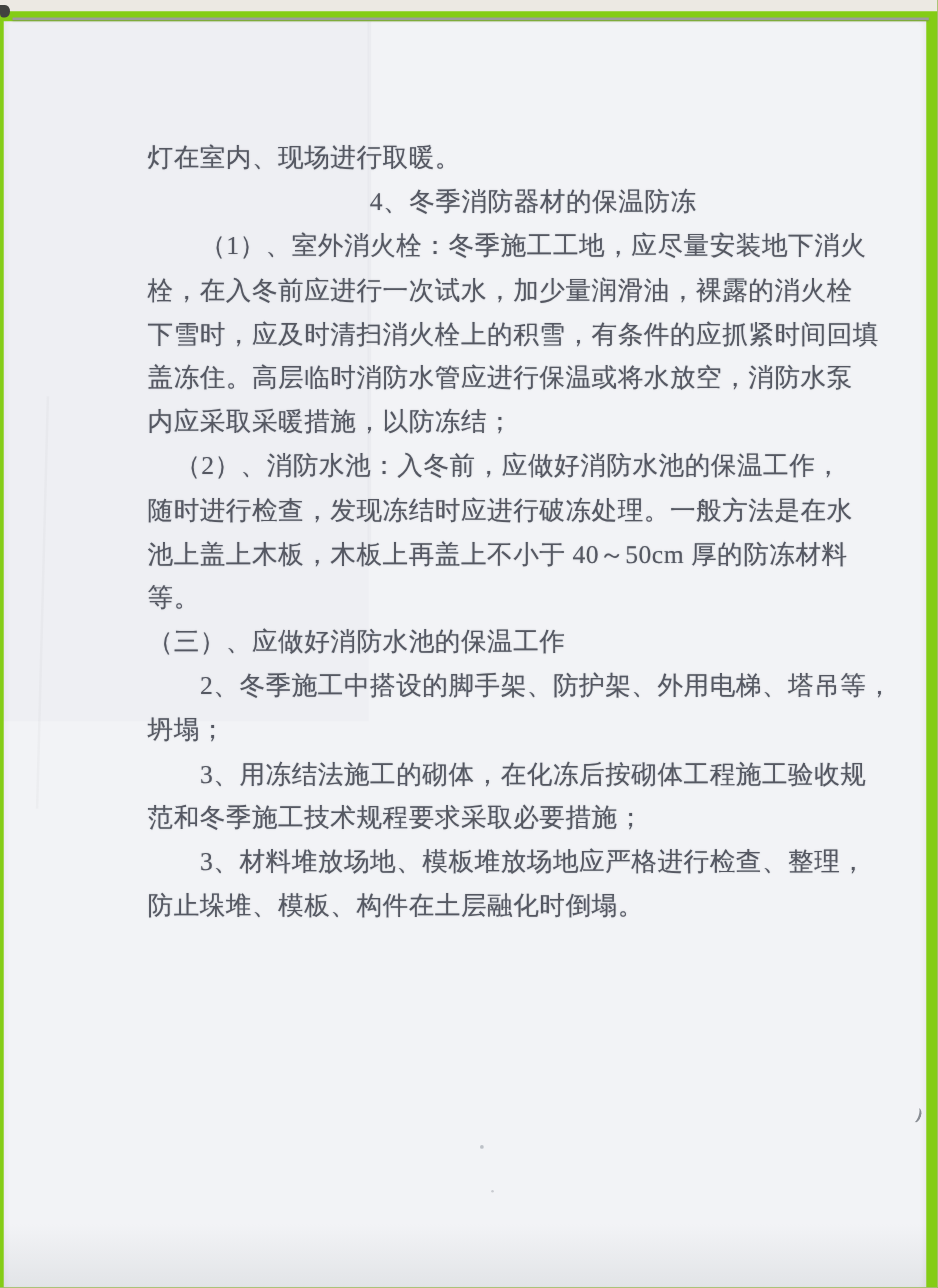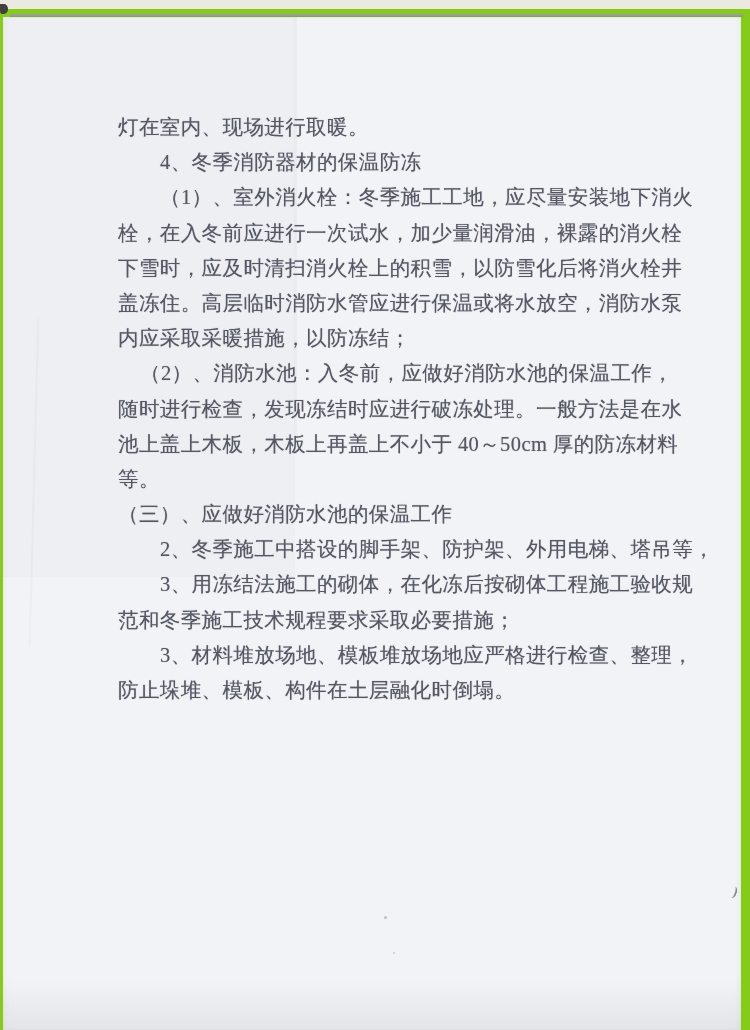--- a/index.html
+++ b/index.html
@@ -102,21 +102,21 @@
     left: 118px; top: 110px;
     width: 575px;
     color: #555862;
     font-size: 20.5px;
     letter-spacing: .4px;
     line-height: 35.2px;
     text-shadow: 0 0 1px rgba(90,95,110,.55);
     white-space: nowrap;
   }
   .ln { height: 35.2px; }
-  .ind { padding-left: 42px; }   
+  .ind { padding-left: 42px; text-align: center; }   
   .ind-s { padding-left: 22px; } 
 </style>
 </head>
 <body>
 
 <div class="screen">
 
   <div class="top-light"></div>
   <div class="corner-speck"></div>
 
@@ -126,29 +126,30 @@
     <div class="crease-v2"></div>
   </div>
 
   <div class="edge-line"></div>
 
   <div class="textblock">
     <div class="ln">灯在室内、现场进行取暖。</div>
     <div class="ln ind">4、冬季消防器材的保温防冻</div>
     <div class="ln ind">（1）、室外消火栓：冬季施工工地，应尽量安装地下消火</div>
     <div class="ln">栓，在入冬前应进行一次试水，加少量润滑油，裸露的消火栓</div>
-    <div class="ln">下雪时，应及时清扫消火栓上的积雪，以防雪化后将消火栓井</div>
+    <div class="ln">下雪时，应及时清扫消火栓上的积雪，有条件的应抓紧时间回填</div>
     <div class="ln">盖冻住。高层临时消防水管应进行保温或将水放空，消防水泵</div>
     <div class="ln">内应采取采暖措施，以防冻结；</div>
     <div class="ln ind-s">（2）、消防水池：入冬前，应做好消防水池的保温工作，</div>
     <div class="ln">随时进行检查，发现冻结时应进行破冻处理。一般方法是在水</div>
     <div class="ln">池上盖上木板，木板上再盖上不小于 40～50cm 厚的防冻材料</div>
     <div class="ln">等。</div>
     <div class="ln">（三）、应做好消防水池的保温工作</div>
     <div class="ln ind">2、冬季施工中搭设的脚手架、防护架、外用电梯、塔吊等，</div>
+    <div class="ln">坍塌；</div>
     <div class="ln ind">3、用冻结法施工的砌体，在化冻后按砌体工程施工验收规</div>
     <div class="ln">范和冬季施工技术规程要求采取必要措施；</div>
     <div class="ln ind">3、材料堆放场地、模板堆放场地应严格进行检查、整理，</div>
     <div class="ln">防止垛堆、模板、构件在土层融化时倒塌。</div>
   </div>
 
   <div class="edge-mark"></div>
   <div class="speck-1"></div>
   <div class="speck-2"></div>
 

